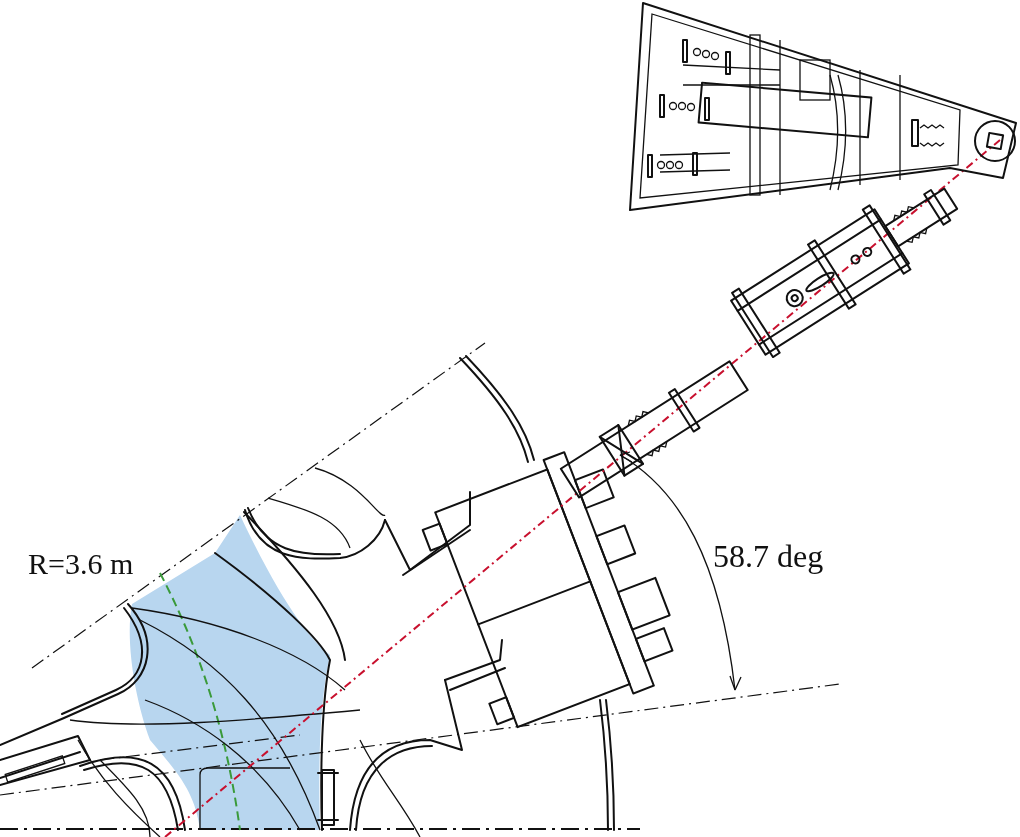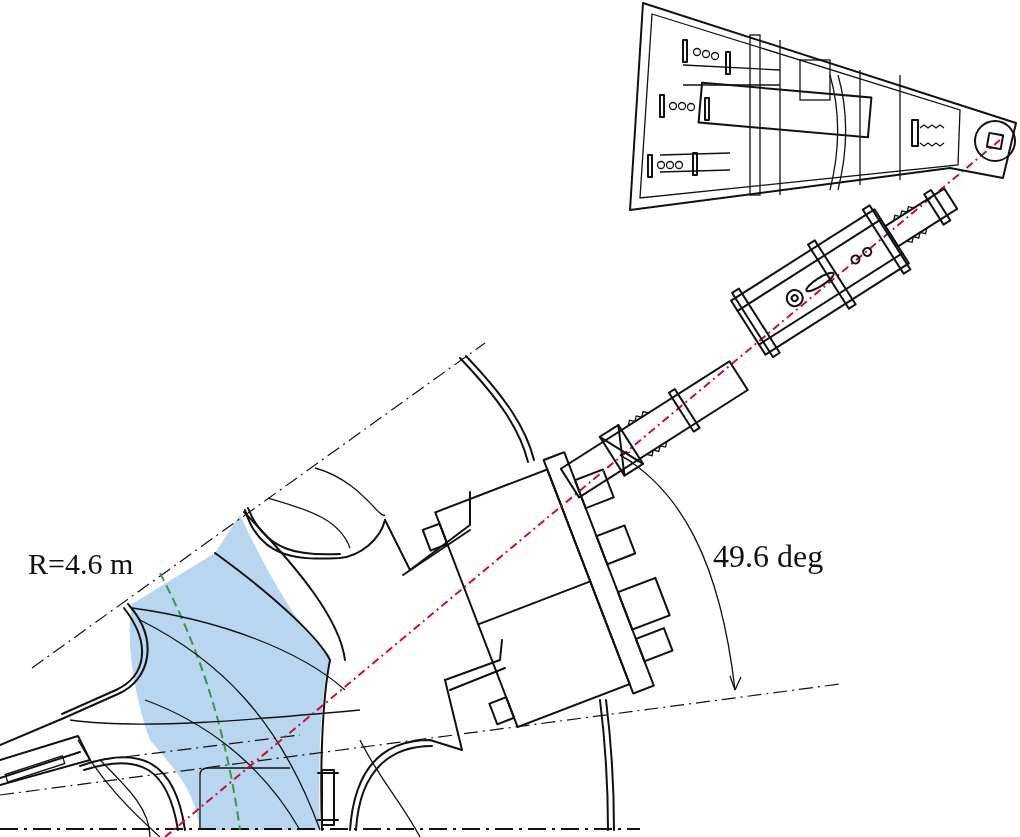--- a/index.html
+++ b/index.html
@@ -175,14 +175,14 @@
     <rect class="ln" x="988" y="134" width="14" height="14" transform="rotate(10 995 141)"></rect>
   </g>
 
   <g>
     <path class="lt" d="M620,455 C680,490 720,560 735,690"></path>
     <path class="lt" d="M620,455 L632,462 M620,455 L630,452"></path>
     <path class="lt" d="M735,690 L730,676 M735,690 L741,677"></path>
   </g>
 </svg>
 
-<div class="label" id="label-radius">R=4.6 m</div>
-<div class="label" id="label-angle">49.6 deg</div>
+<div class="label" id="label-radius">R=3.6 m</div>
+<div class="label" id="label-angle">58.7 deg</div>
 
 </body></html>

